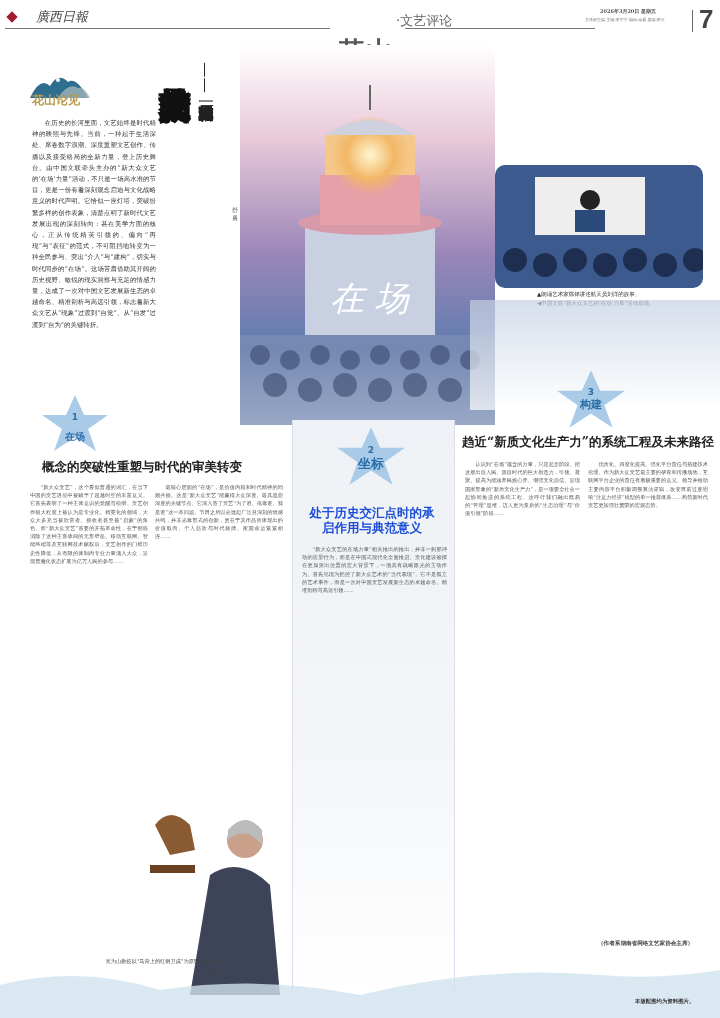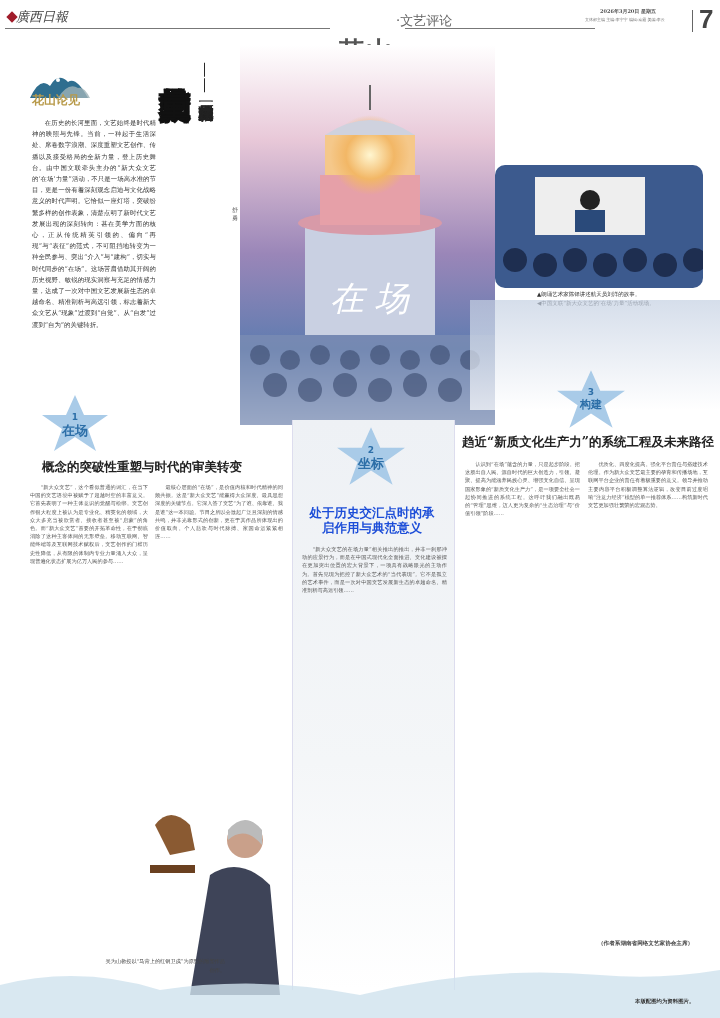--- a/index.html
+++ b/index.html
@@ -1,20 +1,20 @@
 <!DOCTYPE html>
 <html><head>
 <meta charset="utf-8">
 <style>
   * { margin:0; padding:0; box-sizing:border-box; }
   body { width:720px; height:1018px; background:#fff; position:relative; overflow:hidden;
          font-family:"DejaVu Serif", serif; color:#333; }
   .abs { position:absolute; }
   
-  .mast-logo { left:8px; top:8px; font-size:13px; color:#444; display:flex; align-items:center; gap:0; font-family:Liberation Serif, serif; font-style:italic; }
+  .mast-logo { left:8px; top:8px; font-size:13px; color:#444; display:flex; align-items:center; gap:20px; font-family:Liberation Serif, serif; font-style:italic; }
   .mast-dot { width:8px; height:8px; background:#a01c2a; transform:rotate(45deg); display:inline-block; }
   .mast-line { left:5px; top:28px; width:325px; height:1px; background:#777; }
   .mast-line2 { left:405px; top:28px; width:190px; height:1px; background:#777; }
   .mast-title { left:338px; top:3px; font-size:26px; font-weight:bold; color:#555; font-family:"DejaVu Serif", serif; letter-spacing:2px;margin-top:31px; }
   .mast-sub { left:396px; top:12px; font-size:13px; color:#666; }
   .mast-date { left:600px; top:8px; font-size:5px; color:#555; font-weight:bold; white-space:nowrap; }
   .mast-staff { left:585px; top:17px; font-size:4px; color:#777; white-space:nowrap; }
   .mast-sep { left:692px; top:10px; width:1px; height:22px; background:#666; }
   .mast-num { left:699px; top:4px; font-size:26px; font-weight:bold; color:#444; font-family:"Liberation Sans", sans-serif; }
 
@@ -146,21 +146,21 @@
 
 <div class="abs" style="left:470px;top:300px;width:250px;height:110px;background:linear-gradient(180deg,#c4d0e2,#fff);opacity:0.7;"></div>
 
 <div class="abs panel2"></div>
 
 <svg class="abs" style="left:40px;top:393px;width:70px;height:60px;" viewBox="0 0 70 60">
   <polygon points="35,2 44,22 68,22 48,36 56,58 35,44 14,58 22,36 2,22 26,22" fill="#a9cbe8"></polygon>
 </svg>
 <div class="star-label" style="left:52px;top:412px;width:46px;">
   <div style="font-size:9px;">1</div>
-  <div style="font-size:13px;">在场</div>
+  <div style="font-size:10px;margin-top:8px;">在场</div>
 </div>
 <div class="abs sec1-title">概念的突破性重塑与时代的审美转变</div>
 
 <svg class="abs" style="left:335px;top:425px;width:72px;height:62px;" viewBox="0 0 70 60">
   <polygon points="35,2 44,22 68,22 48,36 56,58 35,44 14,58 22,36 2,22 26,22" fill="#a9cbe8"></polygon>
 </svg>
 <div class="star-label" style="left:348px;top:445px;width:46px;">
   <div style="font-size:9px;">2</div>
   <div style="font-size:13px;text-align:center;">坐标</div>
 </div>

